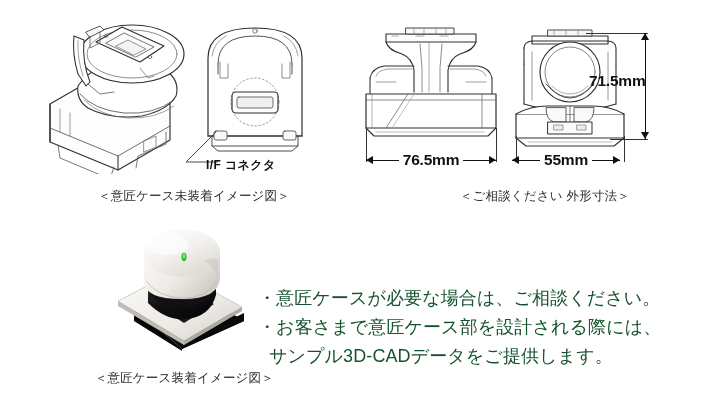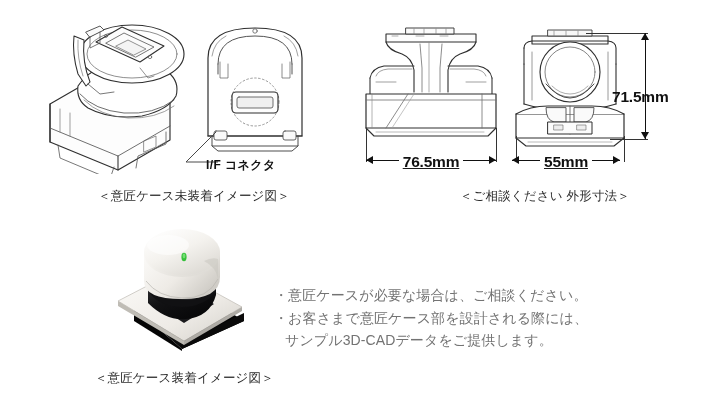--- a/index.html
+++ b/index.html
@@ -51,23 +51,22 @@
   #caption-unmounted-image { left: 60px;  top: 190px; width: 230px; }
 
   
   #fig-dim-side  { left: 362px; top: 20px; width: 138px; height: 132px; }
   #fig-dim-front { left: 510px; top: 22px; width: 120px; height: 130px; }
 
   .dim-h {
     position: absolute;
     height: 22px;
     display: flex;
-    align-items: flex-end;
+    align-items: center;
     justify-content: center;
-    text-decoration: underline;
   }
   .dim-h .dim-text {
     font-size: 15.5px;
     font-weight: 700;
     color: #111;
     background: #fff;
     padding: 0 4px;
     z-index: 2;
     letter-spacing: -0.2px;
     white-space: nowrap;
@@ -113,45 +112,44 @@
     position: absolute; left: 50%; width: 0; height: 0;
     border-left: 4px solid transparent;
     border-right: 4px solid transparent;
     margin-left: -4px; z-index: 3;
   }
   .dim-v .cap.t { top: 0;    border-bottom: 7px solid #111; }
   .dim-v .cap.b { bottom: 0; border-top: 7px solid #111; }
 
   #dim-71-5-text {
     position: absolute;
-    left: 612px;
+    left: 589px;
     top: 72px;
     font-size: 15.5px;
     font-weight: 700;
     color: #111;
     white-space: nowrap;
     letter-spacing: -0.2px;
-    margin-top: 16px;
   }
 
   #caption-unmounted-dims { left: 400px; top: 190px; width: 230px; }
 
   
   #fig-photo-mounted { left: 104px; top: 225px; width: 150px; height: 138px; }
   #caption-mounted-image { left: 44px; top: 372px; width: 230px; }
 
   
   #notes {
     position: absolute;
-    left: 274px;
+    left: 258px;
     top: 284px;
     width: 300px;
-    font-size: 14px;
+    font-size: 18px;
     line-height: 1.62;
-    color: #737373;
+    color: #14532d;
     letter-spacing: 0.1px;
   }
   #notes .note-line { white-space: nowrap; }
   #notes .note-cont { white-space: nowrap; padding-left: 11px; }
 </style>
 </head>
 <body>
 
 <div class="panel" id="fig-iso-unmounted">
   <svg viewBox="0 0 160 162" width="160" height="162" fill="none" stroke="#3a3a3a" stroke-width="1" stroke-linejoin="round" stroke-linecap="round">

